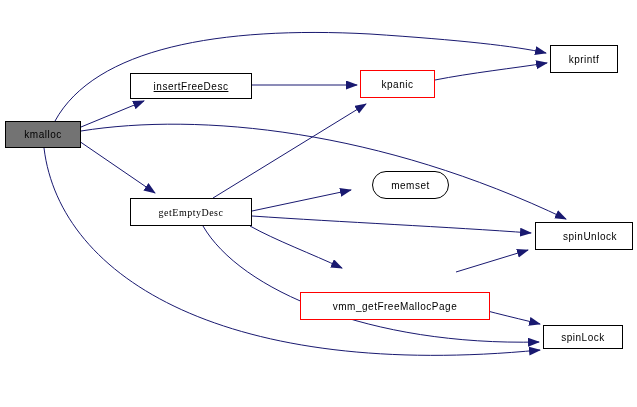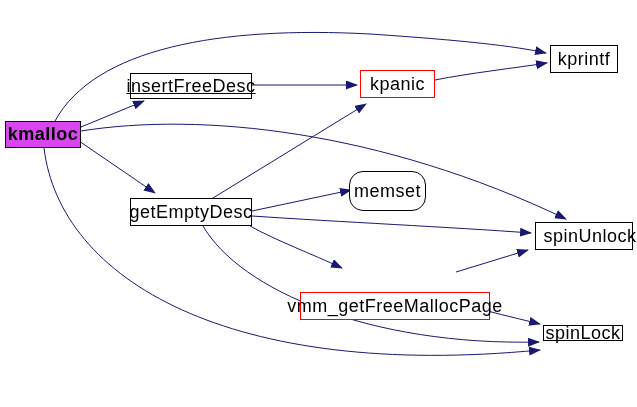--- a/index.html
+++ b/index.html
@@ -20,31 +20,30 @@
     left: 0;
     top: 0;
     pointer-events: none;
   }
   .node {
     position: absolute;
     box-sizing: border-box;
     background: #ffffff;
     border: 1px solid #000000;
     color: #000000;
-    font-size: 18px;
+    font-size: 10px;
     display: flex;
     align-items: center;
     justify-content: center;
     white-space: nowrap;
     cursor: pointer;
     letter-spacing: 0.5px;
   }
   .node.selected {
-    background: #d946ef;
-    font-weight: bold;
+    background: #737373;
   }
   .node.highlight {
     border-color: #ff0000;
   }
   .edge {
     fill: none;
     stroke: #191970;
     stroke-width: 1;
   }
 </style>
@@ -77,23 +76,23 @@
   </svg>
 
   <div class="node selected" style="left:5px; top:121px; width:76px; height:27px;">kmalloc</div>
 
   <div class="node" style="left:130px; top:73px; width:122px; height:26px;text-decoration:underline;">insertFreeDesc</div>
 
   <div class="node highlight" style="left:360px; top:70px; width:75px; height:28px;">kpanic</div>
 
   <div class="node" style="left:550px; top:45px; width:68px; height:28px;">kprintf</div>
 
-  <div class="node" style="left:130px; top:198px; width:122px; height:28px;">getEmptyDesc</div>
+  <div class="node" style="left:130px; top:198px; width:122px; height:28px;font-family:Liberation Serif, serif;">getEmptyDesc</div>
 
-  <div class="node" style="left:349px; top:171px; width:77px; height:40px;border-radius:14px;">memset</div>
+  <div class="node" style="left:372px; top:171px; width:77px; height:28px;border-radius:14px;">memset</div>
 
   <div class="node" style="left:535px; top:222px; width:98px; height:28px;padding-left:12px;">spinUnlock</div>
 
   <div class="node highlight" style="left:300px; top:272px; width:190px; height:28px;margin-top:20px;">vmm_getFreeMallocPage</div>
 
-  <div class="node" style="left:543px; top:325px; width:80px; height:16px;">spinLock</div>
+  <div class="node" style="left:543px; top:325px; width:80px; height:24px;">spinLock</div>
 
 </div>
 
 </body></html>

